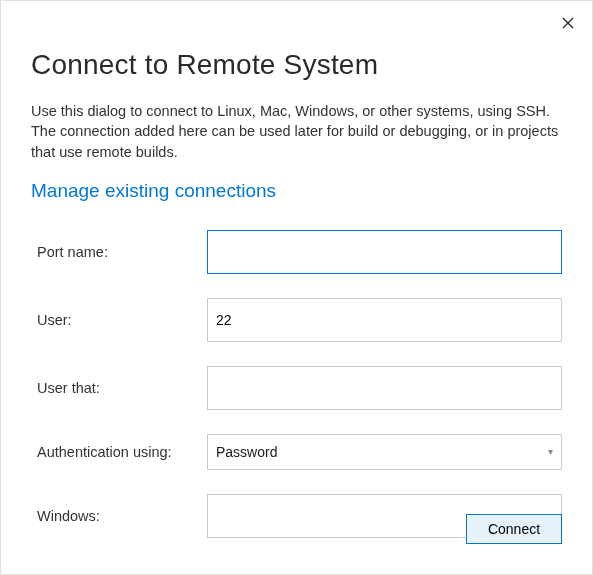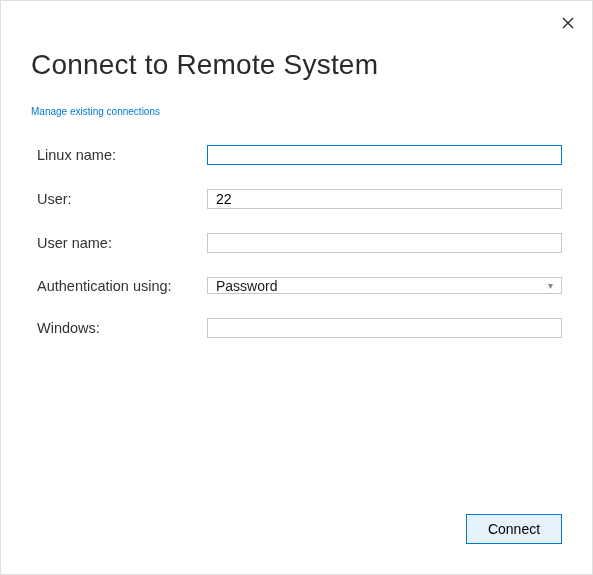--- a/index.html
+++ b/index.html
@@ -42,21 +42,21 @@
       letter-spacing: 0.2px;
     }
     .description {
       font-size: 14.5px;
       line-height: 1.4;
       color: #333;
       margin-bottom: 18px;
     }
     .link {
       color: #0078d4;
-      font-size: 10px;
+      font-size: 19px;
       text-decoration: none;
       cursor: pointer;
       display: inline-block;
       margin-bottom: 28px;
       text-align: center;
     }
     .form {
       padding-left: 6px;
     }
     .form-row {
@@ -64,34 +64,34 @@
       align-items: center;
       margin-bottom: 24px;
     }
     .form-label {
       width: 170px;
       font-size: 14.5px;
       color: #333;
     }
     .form-input {
       flex: 1;
-      height: 20px;
+      height: 44px;
       border: 1px solid #c8c8c8;
       padding: 2px 8px;
       font-size: 14px;
       font-family: inherit;
       outline: none;
       background: #fff;
     }
     .form-input.focused {
       border: 1px solid #0078d4;
     }
     .form-select {
       flex: 1;
-      height: 17px;
+      height: 36px;
       border: 1px solid #c8c8c8;
       padding: 2px 8px;
       font-size: 14px;
       font-family: inherit;
       outline: none;
       background: #fff;
       position: relative;
       display: flex;
       align-items: center;
       justify-content: space-between;
@@ -128,35 +128,36 @@
 
 <button class="close-btn">
   <svg width="12" height="12" viewBox="0 0 12 12">
     <line x1="1" y1="1" x2="11" y2="11" stroke="#333" stroke-width="1.5"></line>
     <line x1="11" y1="1" x2="1" y2="11" stroke="#333" stroke-width="1.5"></line>
   </svg>
 </button>
 
 <div class="content">
   <h1 class="title">Connect to Remote System</h1>
+  <p class="description">Use this dialog to connect to Linux, Mac, Windows, or other systems, using SSH. The connection added here can be used later for build or debugging, or in projects that use remote builds.</p>
   <a class="link">Manage existing connections</a>
 
   <div class="form">
     <div class="form-row">
-      <label class="form-label">Linux name:</label>
+      <label class="form-label">Port name:</label>
       <input type="text" class="form-input focused" value="" style="">
     </div>
 
     <div class="form-row">
       <label class="form-label">User:</label>
       <input type="text" class="form-input" value="22" style="">
     </div>
 
     <div class="form-row">
-      <label class="form-label">User name:</label>
+      <label class="form-label">User that:</label>
       <input type="text" class="form-input" value="" style="">
     </div>
 
     <div class="form-row">
       <label class="form-label">Authentication using:</label>
       <div class="form-select">
         <span>Password</span>
         <span class="select-arrow">▾</span>
       </div>
     </div>

